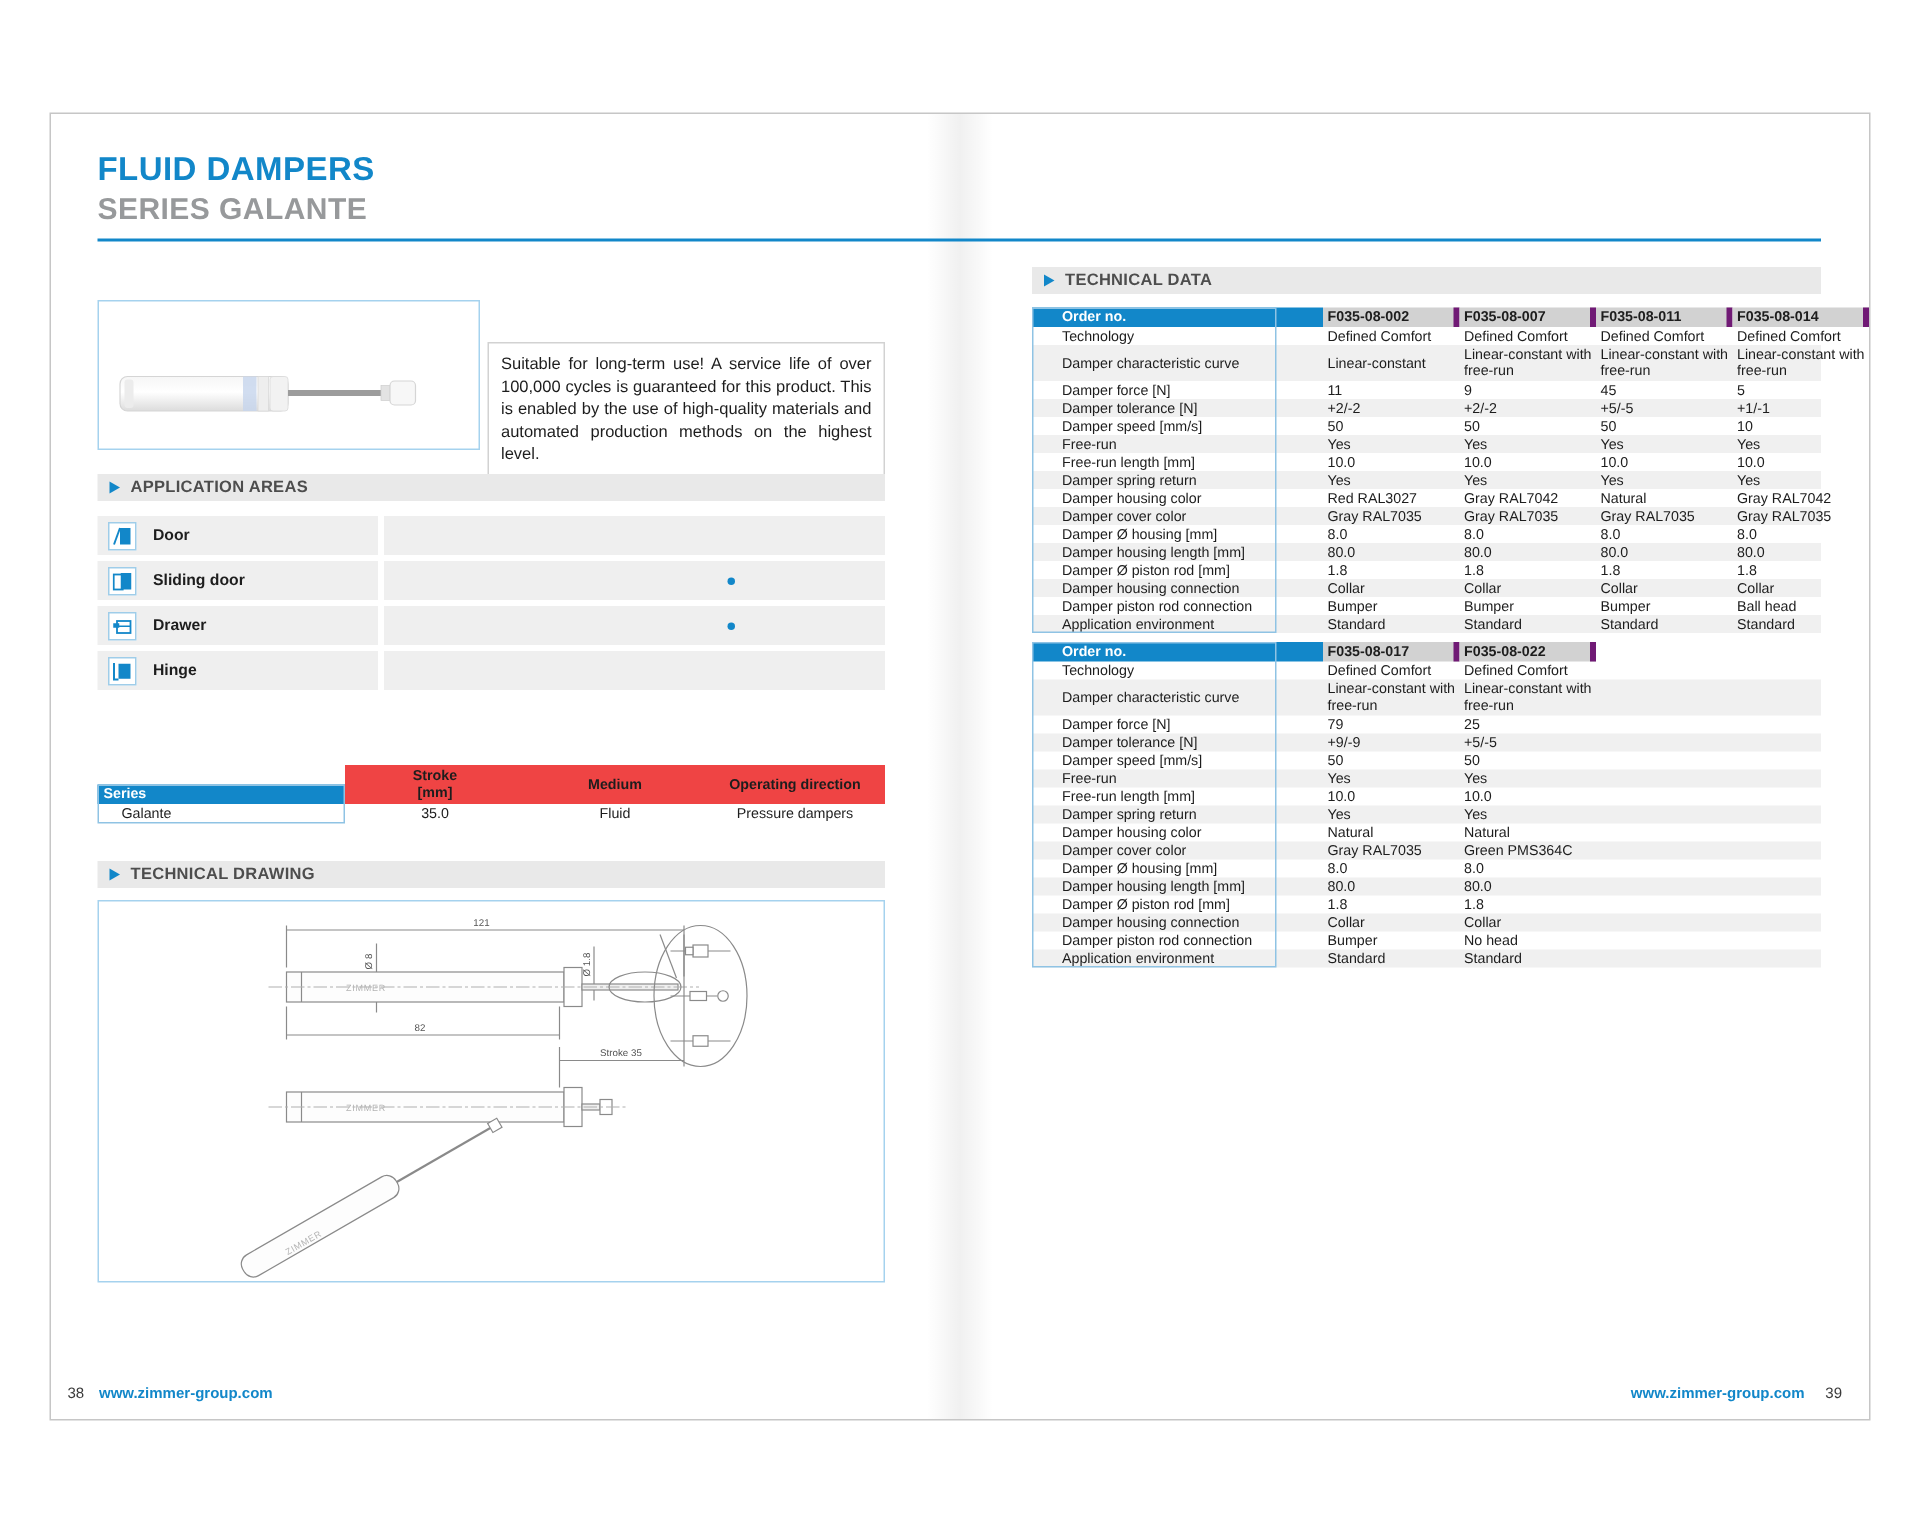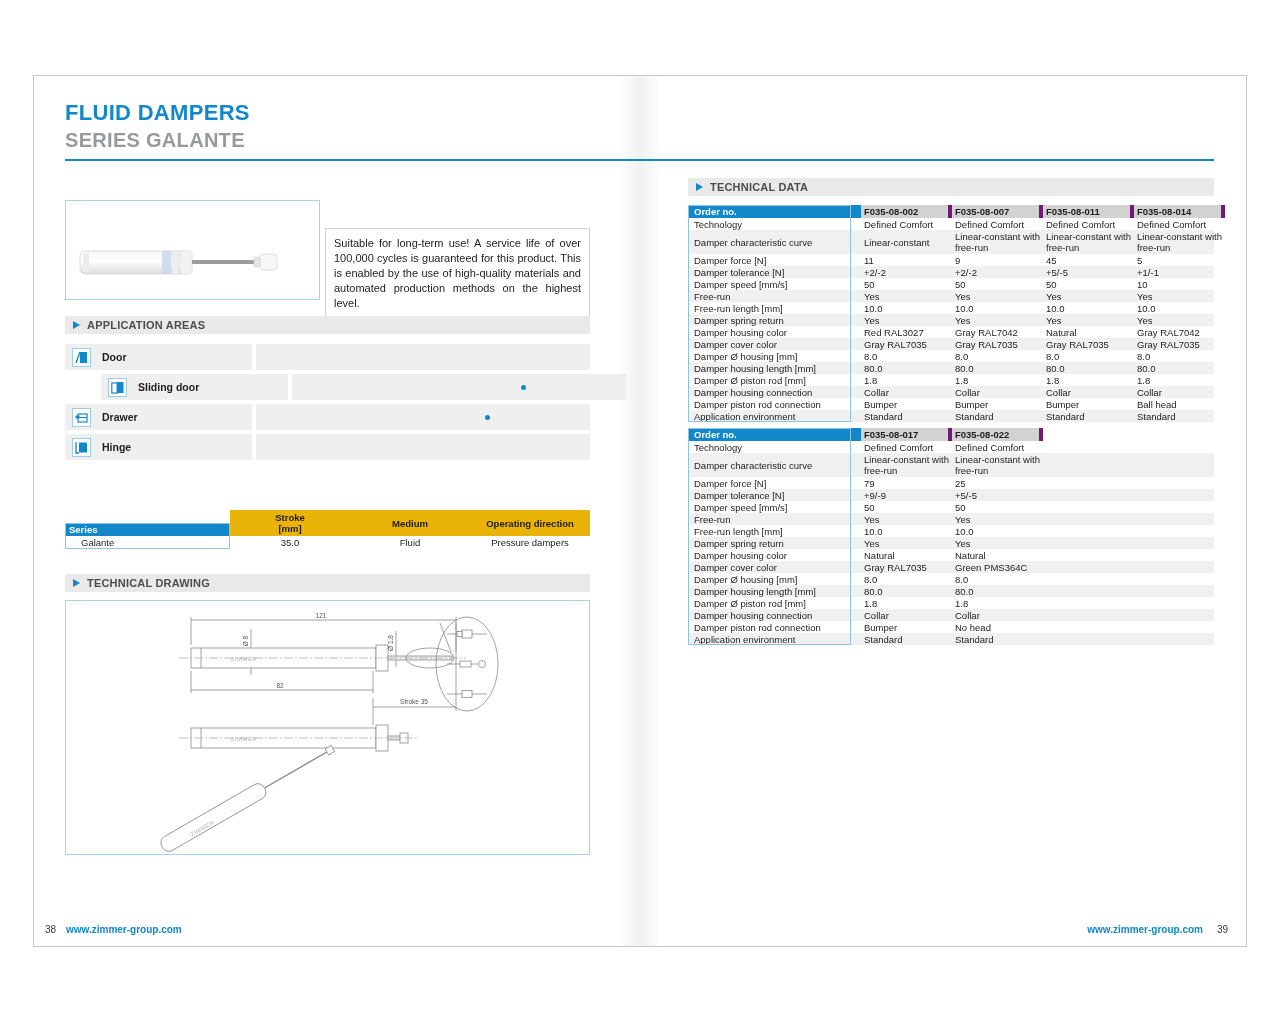--- a/index.html
+++ b/index.html
@@ -25,33 +25,33 @@
   .app-left { position:absolute; left:0; top:0; width:187px; height:26px; background:#efefef;
     display:flex; align-items:center; gap:11px; padding-left:7px; }
   .app-right { position:absolute; left:191px; top:0; width:334px; height:26px; background:#efefef; }
   .app-label { font-size:10.5px; font-weight:bold; color:#1d1d1d; }
   .app-icon { width:19px; height:19px; background:#fff; border:1px solid #9fcde9;
     display:flex; align-items:center; justify-content:center; }
   .dot { position:absolute; left:229px; top:11px; width:5px; height:5px; border-radius:50%; background:#1287c9; }
   
   .sc-corner { left:65px; top:523px; width:165px; height:13px; background:#1287c9; color:#fff;
     font-size:9.5px; font-weight:bold; display:flex; align-items:center; padding-left:4px; }
-  .sc-colhead { top:510px; height:26px; background:#eab308; display:flex; flex-direction:column;
+  .sc-colhead { top:510px; height:26px; background:#ef4444; display:flex; flex-direction:column;
     align-items:center; justify-content:center; font-size:9.5px; font-weight:bold; color:#1d1d1d; line-height:11px; }
   .sc-val { top:536px; height:13px; display:flex; align-items:center; justify-content:center;
     font-size:9.5px; color:#1d1d1d; background:#fff; }
   .sc-series-val { left:65px; top:536px; width:165px; height:13px; display:flex; align-items:center;
     padding-left:16px; font-size:9.5px; color:#1d1d1d; background:#fff; }
   .sc-outline { left:65px; top:523px; width:165px; height:26px; border:1px solid #8fc3e4; pointer-events:none; }
   .draw-box { left:65px; top:600px; width:525px; height:255px; border:1px solid #a5d2ee; background:#fff; }
   
   .tech-table { position:absolute; left:688px; width:526px; }
   .tt-row { display:flex; }
   .tt-row.h12 { height:12px; } .tt-row.h13 { height:13px; } .tt-row.h24 { height:24px; }
-  .tt-label { width:173px; display:flex; align-items:center; padding-left:6px;
+  .tt-label { width:194px; display:flex; align-items:center; padding-left:20px;
     font-size:9.5px; color:#1d1d1d; flex:none; }
   .tt-cell { width:91px; display:flex; align-items:center; padding-left:3px;
     font-size:9.5px; color:#1d1d1d; flex:none; line-height:11px; }
   .tt-row.order .tt-label { background:#1287c9; color:#fff; font-weight:bold; }
   .tt-row.order .tt-cell { background:#d2d2d2; font-weight:bold; border-right:4px solid #701a75; }
   .tt-row.stripe { background:#f0f0f0; }
   .tt-outline { position:absolute; left:0; top:0; width:163px; border:1px solid #8fc3e4; pointer-events:none; }
   .footer-num { font-size:10px; color:#3a3a3a; top:924px; }
   .footer-url { font-size:10px; font-weight:bold; color:#1287c9; top:924px; text-decoration:none; }
   svg text { font-family:"Liberation Sans","DejaVu Sans",sans-serif; }
@@ -98,21 +98,21 @@
           <span class="app-icon">
             <svg width="13" height="13" viewBox="0 0 13 13">
               <line x1="1" y1="12" x2="5" y2="1" stroke="#1287c9" stroke-width="1.3"></line>
               <rect x="5" y="1" width="7" height="11" fill="#1287c9"></rect>
             </svg>
           </span>
           <span class="app-label">Door</span>
         </div>
         <div class="app-right"></div>
       </div>
-      <div class="app-row" style="top: 30px; left: 0px; width: 525px; margin-left: 36px;">
+      <div class="app-row" style="top: 30px; left: 0px; width: 525px;">
         <div class="app-left">
           <span class="app-icon">
             <svg width="13" height="13" viewBox="0 0 13 13">
               <rect x="0.8" y="2" width="6" height="10" fill="none" stroke="#1287c9" stroke-width="1.2"></rect>
               <rect x="5.5" y="1" width="7" height="11" fill="#1287c9"></rect>
             </svg>
           </span>
           <span class="app-label">Sliding door</span>
         </div>
         <div class="app-right">

